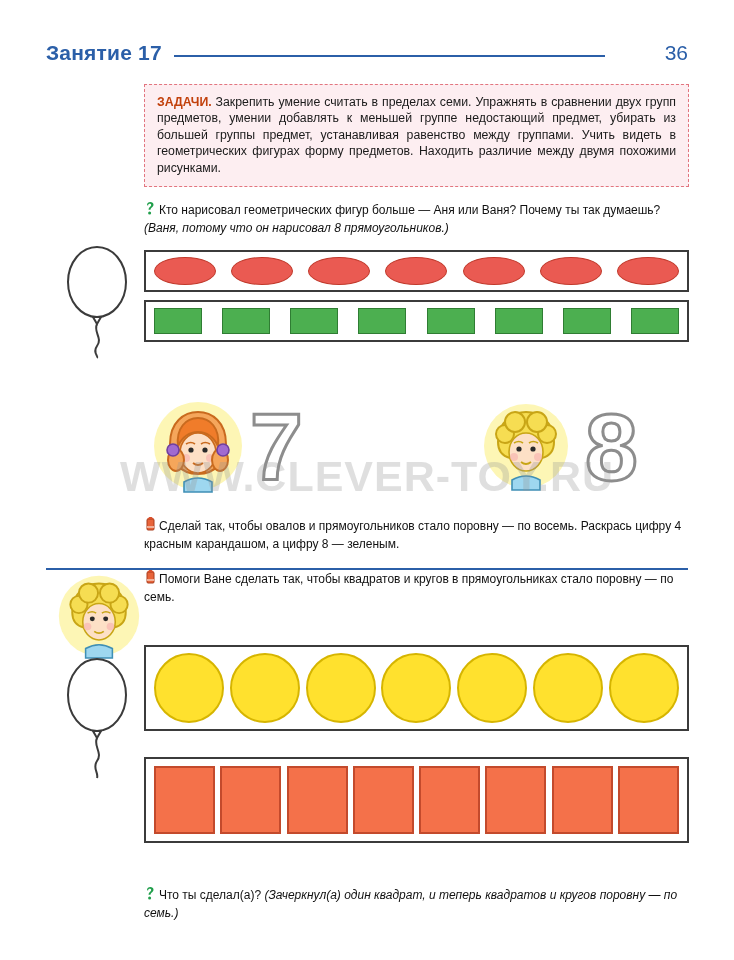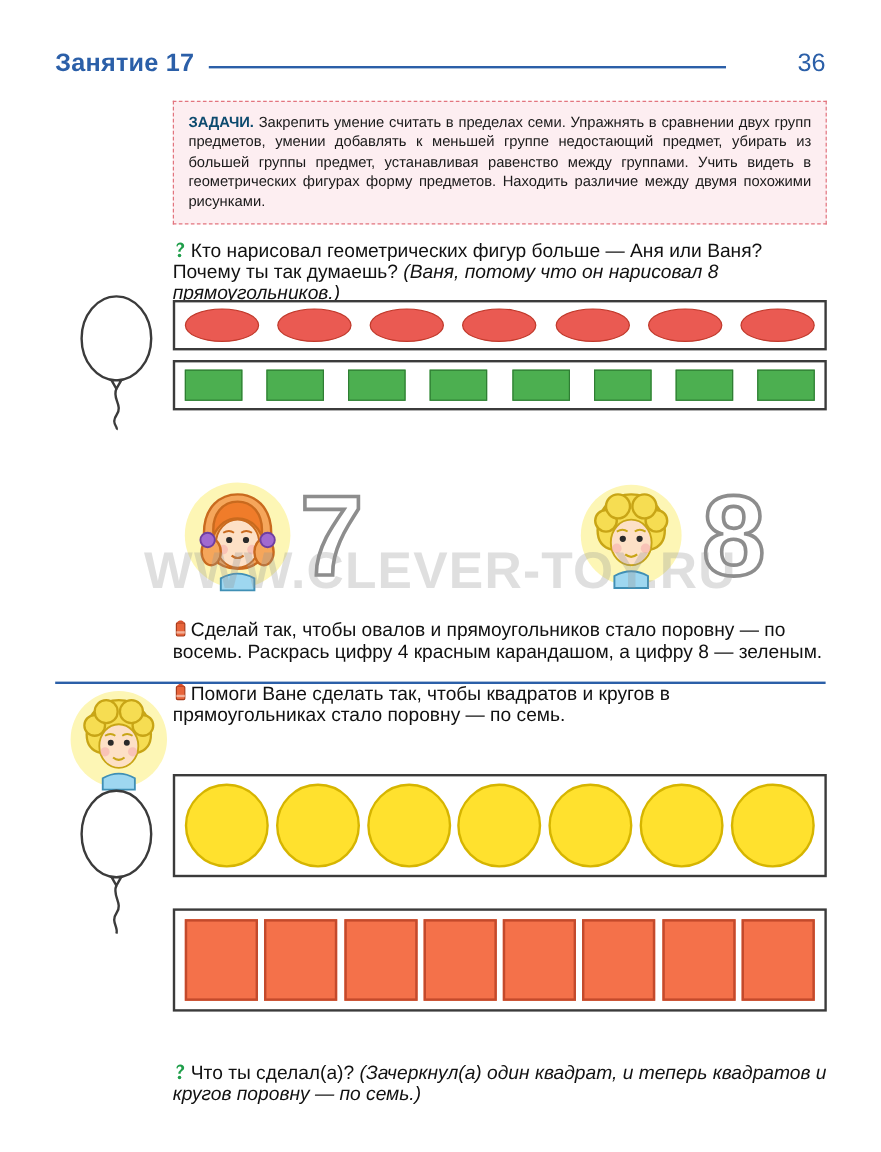--- a/index.html
+++ b/index.html
@@ -66,28 +66,28 @@
     background: #fdeef1;
     padding: 9px 12px 10px 12px;
   }
   .goals-text {
     font-size: 12.3px;
     line-height: 16.4px;
     color: #1a1a1a;
     text-align: justify;
   }
   .goals-label {
-    color: #0c4a6e;
+    color: #c2410c;
     font-weight: bold;
   }
 
   
   .txt-block {
     position: absolute;
-    font-size: 16px;
+    font-size: 12px;
     line-height: 17.5px;
     color: #111;
   }
   .answer {
     font-style: italic;
   }
   .bullet-q {
     display: inline-block;
     width: 13px;
     height: 15px;

